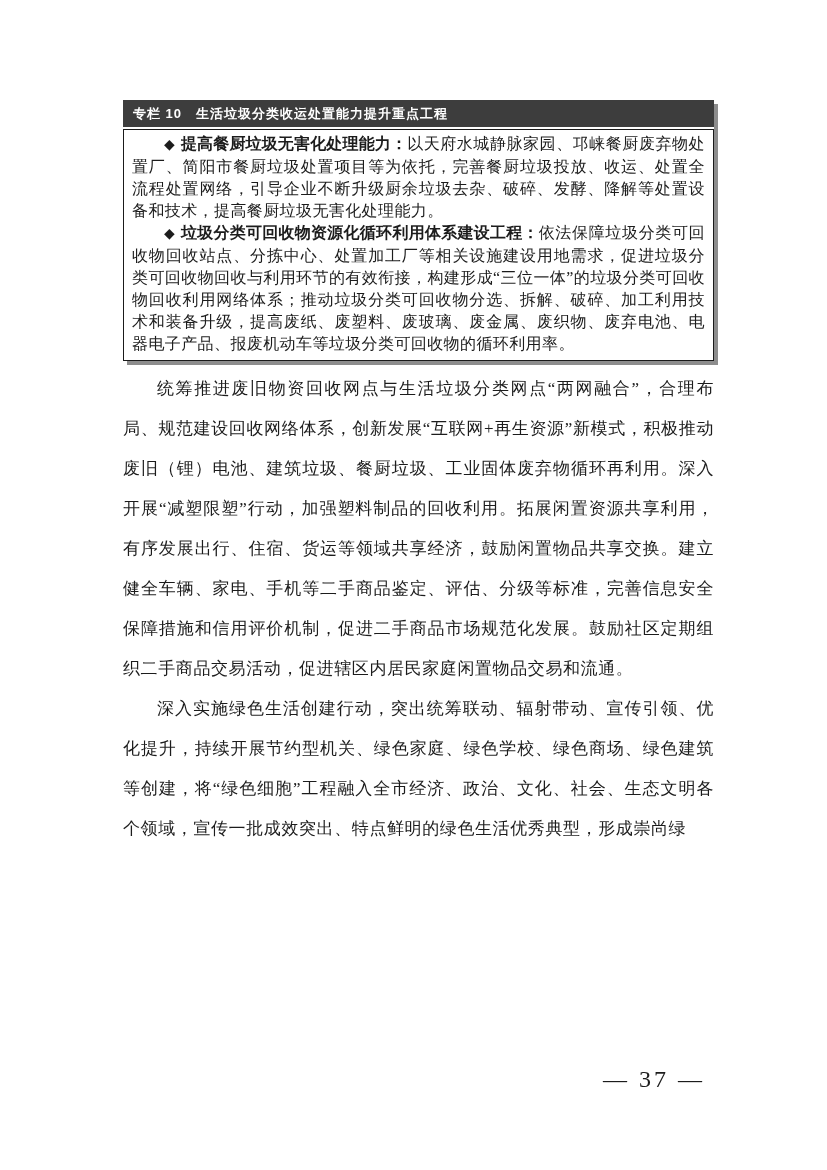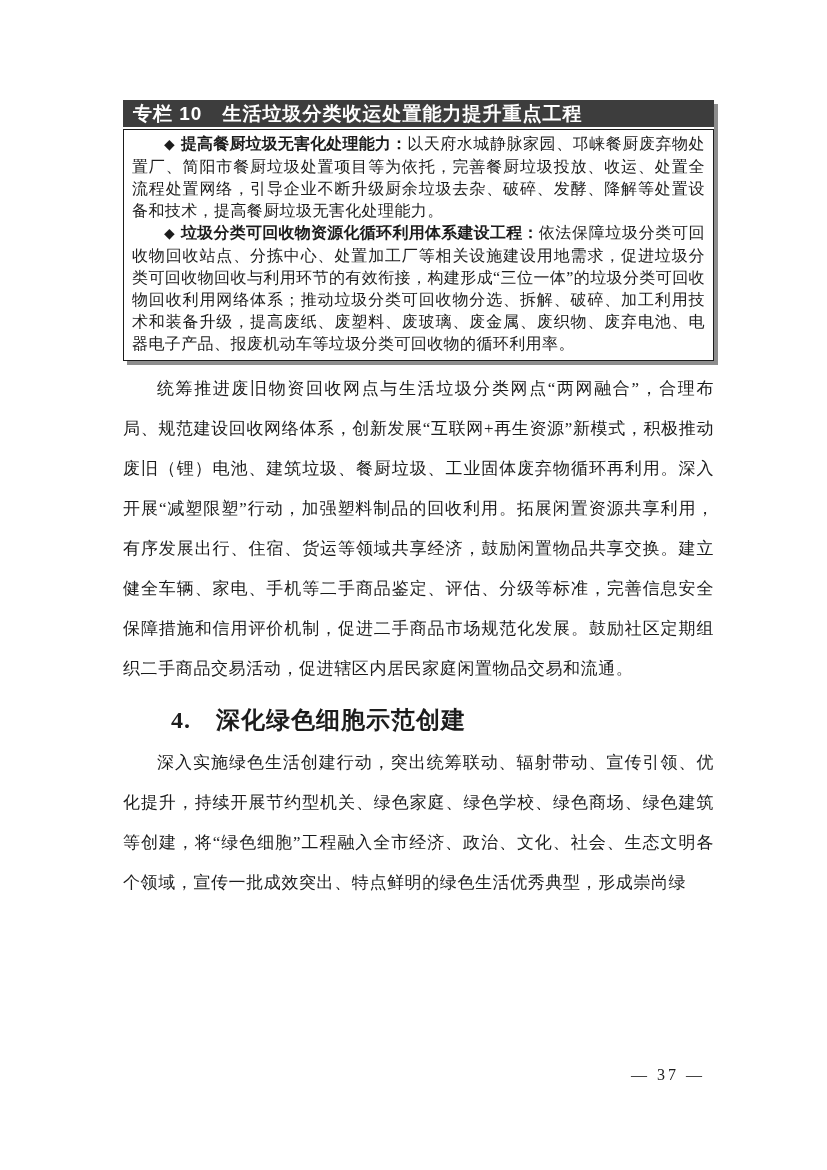--- a/index.html
+++ b/index.html
@@ -21,21 +21,21 @@
   .panel{
     box-shadow:4px 4px 0 #8d8d8d;
     margin-bottom:8px;
     background:#ffffff;
   }
   .panel-header{
     background:#3d3d3d;
     color:#ffffff;
     font-family:"Liberation Sans","DejaVu Sans",sans-serif;
     font-weight:bold;
-    font-size:19px;
+    font-size:13px;
     line-height:27px;
     padding:0 10px;
     letter-spacing:1px;
   }
   .panel-body{
     border:1px solid #1a1a1a;
     margin-top:2px;
     padding:3px 8px 5px 8px;
     background:#ffffff;
   }
@@ -71,39 +71,38 @@
     font-size:17px;
     line-height:40px;
     text-align:justify;
     text-indent:2em;
     letter-spacing:0.6px;
   }
   .page-number{
     position:absolute;
     top:1066px;
     right:122px;
-    font-size:16px;
+    font-size:24px;
     letter-spacing:3px;
   }
 </style>
 </head>
 <body>
 
 <div class="page">
   <div class="content">
 
     <div class="panel">
       <div class="panel-header">专栏 10　生活垃圾分类收运处置能力提升重点工程</div>
       <div class="panel-body">
         <p class="box-para"><span class="bullet">◆</span><span class="lead">提高餐厨垃圾无害化处理能力：</span><span>以天府水城静脉家园、邛崃餐厨废弃物处置厂、简阳市餐厨垃圾处置项目等为依托，完善餐厨垃圾投放、收运、处置全流程处置网络，引导企业不断升级厨余垃圾去杂、破碎、发酵、降解等处置设备和技术，提高餐厨垃圾无害化处理能力。</span></p>
         <p class="box-para"><span class="bullet">◆</span><span class="lead">垃圾分类可回收物资源化循环利用体系建设工程：</span><span>依法保障垃圾分类可回收物回收站点、分拣中心、处置加工厂等相关设施建设用地需求，促进垃圾分类可回收物回收与利用环节的有效衔接，构建形成“三位一体”的垃圾分类可回收物回收利用网络体系；推动垃圾分类可回收物分选、拆解、破碎、加工利用技术和装备升级，提高废纸、废塑料、废玻璃、废金属、废织物、废弃电池、电器电子产品、报废机动车等垃圾分类可回收物的循环利用率。</span></p>
       </div>
     </div>
 
     <p class="body-para">统筹推进废旧物资回收网点与生活垃圾分类网点“两网融合”，合理布局、规范建设回收网络体系，创新发展“互联网+再生资源”新模式，积极推动废旧（锂）电池、建筑垃圾、餐厨垃圾、工业固体废弃物循环再利用。深入开展“减塑限塑”行动，加强塑料制品的回收利用。拓展闲置资源共享利用，有序发展出行、住宿、货运等领域共享经济，鼓励闲置物品共享交换。建立健全车辆、家电、手机等二手商品鉴定、评估、分级等标准，完善信息安全保障措施和信用评价机制，促进二手商品市场规范化发展。鼓励社区定期组织二手商品交易活动，促进辖区内居民家庭闲置物品交易和流通。</p>
 
-    <h3 class="sec-heading">4.　深化绿色细胞示范创建</h3>
     <p class="body-para">深入实施绿色生活创建行动，突出统筹联动、辐射带动、宣传引领、优化提升，持续开展节约型机关、绿色家庭、绿色学校、绿色商场、绿色建筑等创建，将“绿色细胞”工程融入全市经济、政治、文化、社会、生态文明各个领域，宣传一批成效突出、特点鲜明的绿色生活优秀典型，形成崇尚绿</p>
 
   </div>
 
   <div class="page-number">— 37 —</div>
 </div>
 
 </body></html>

